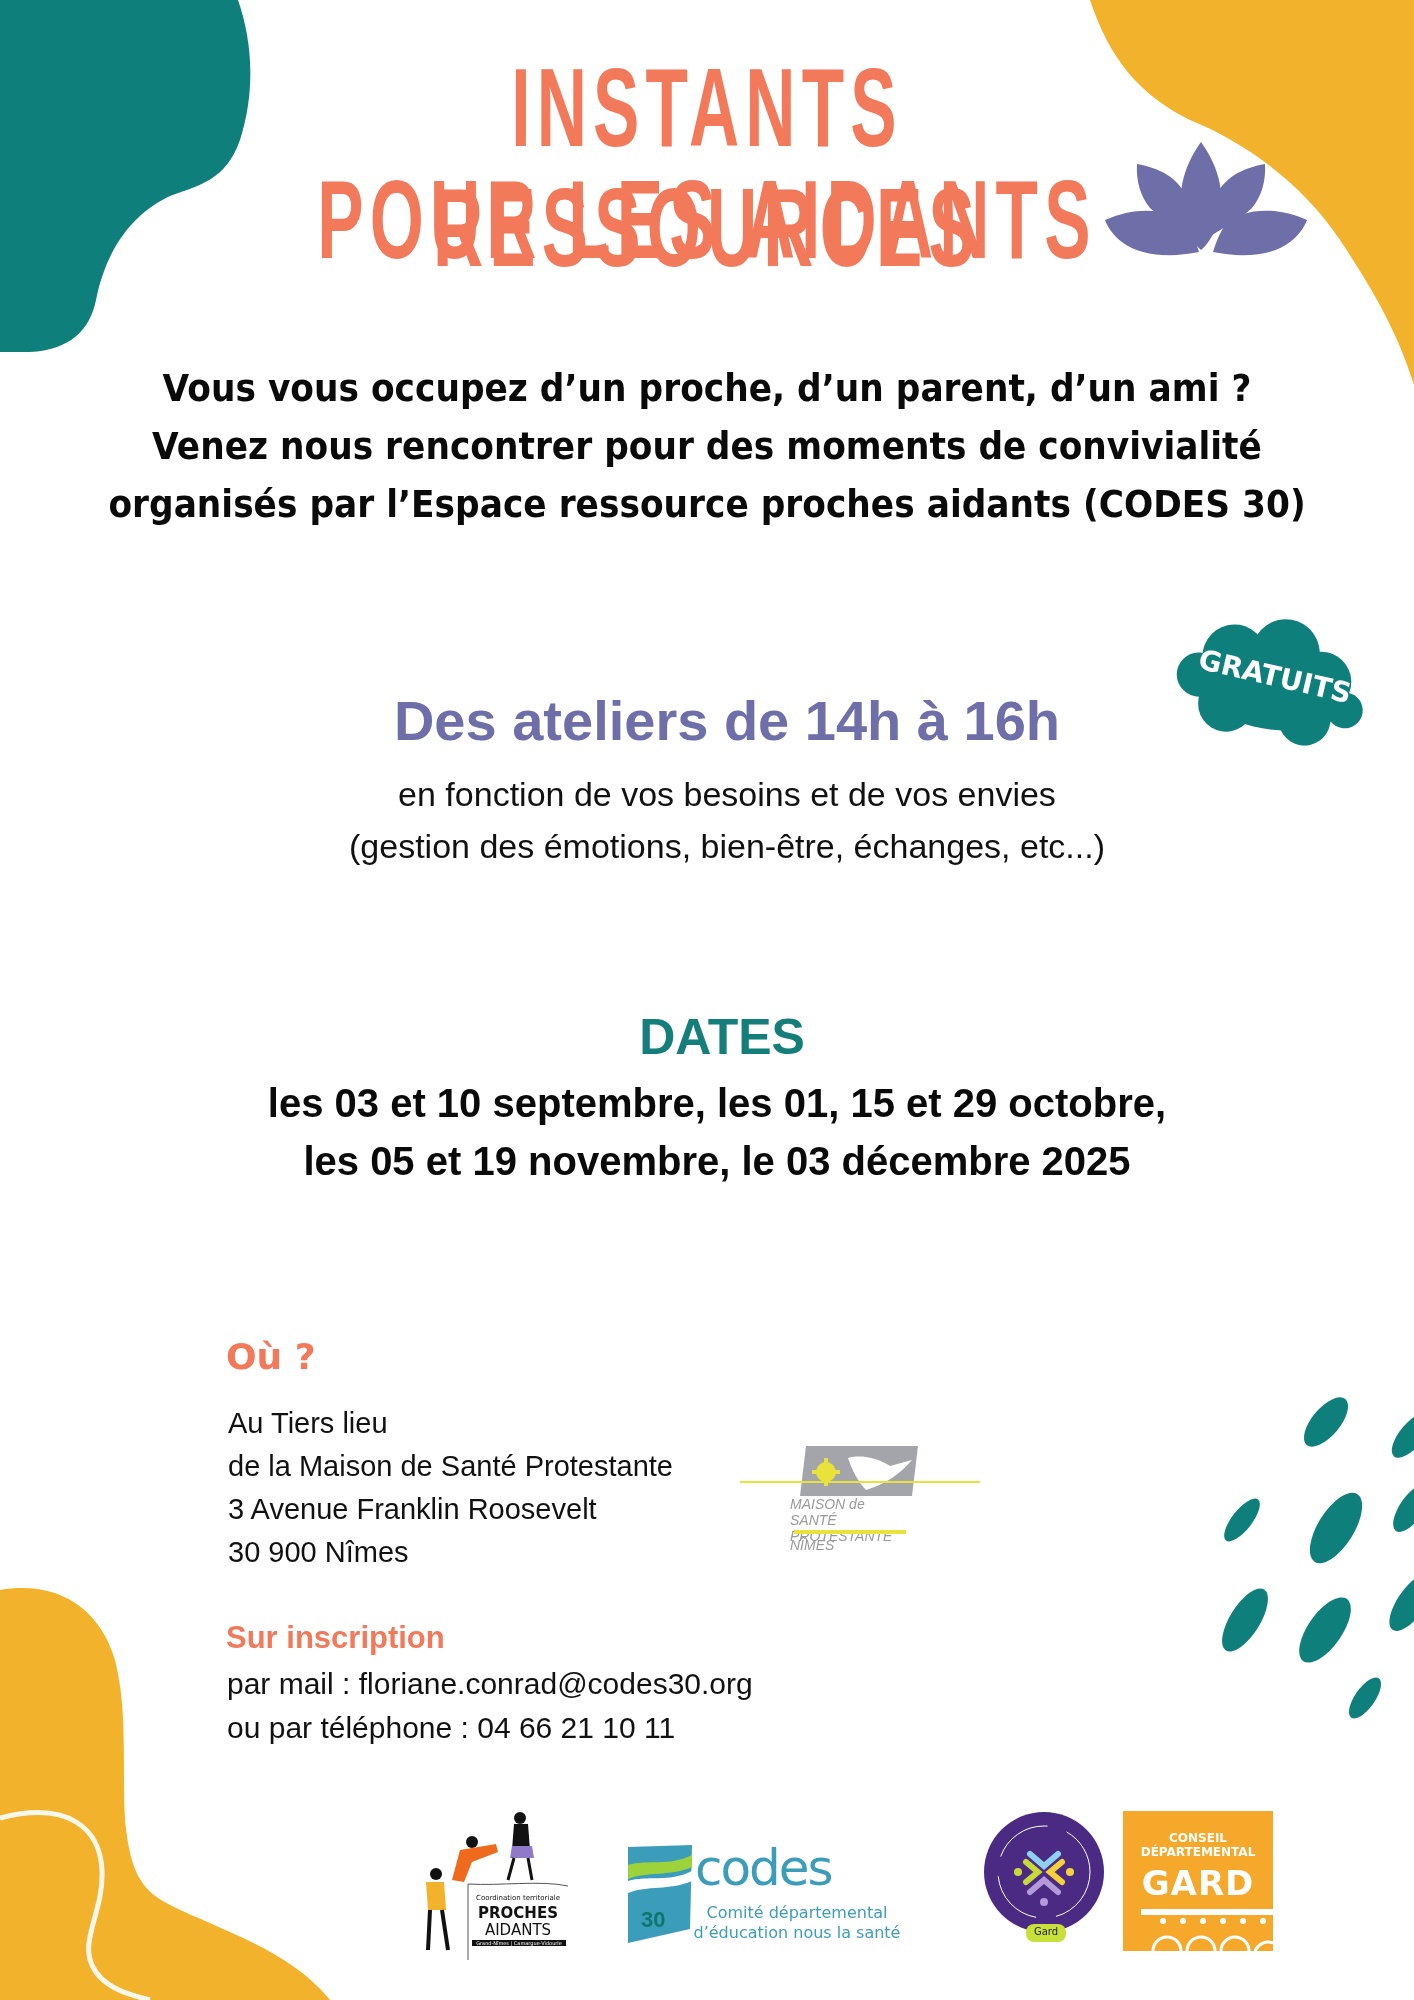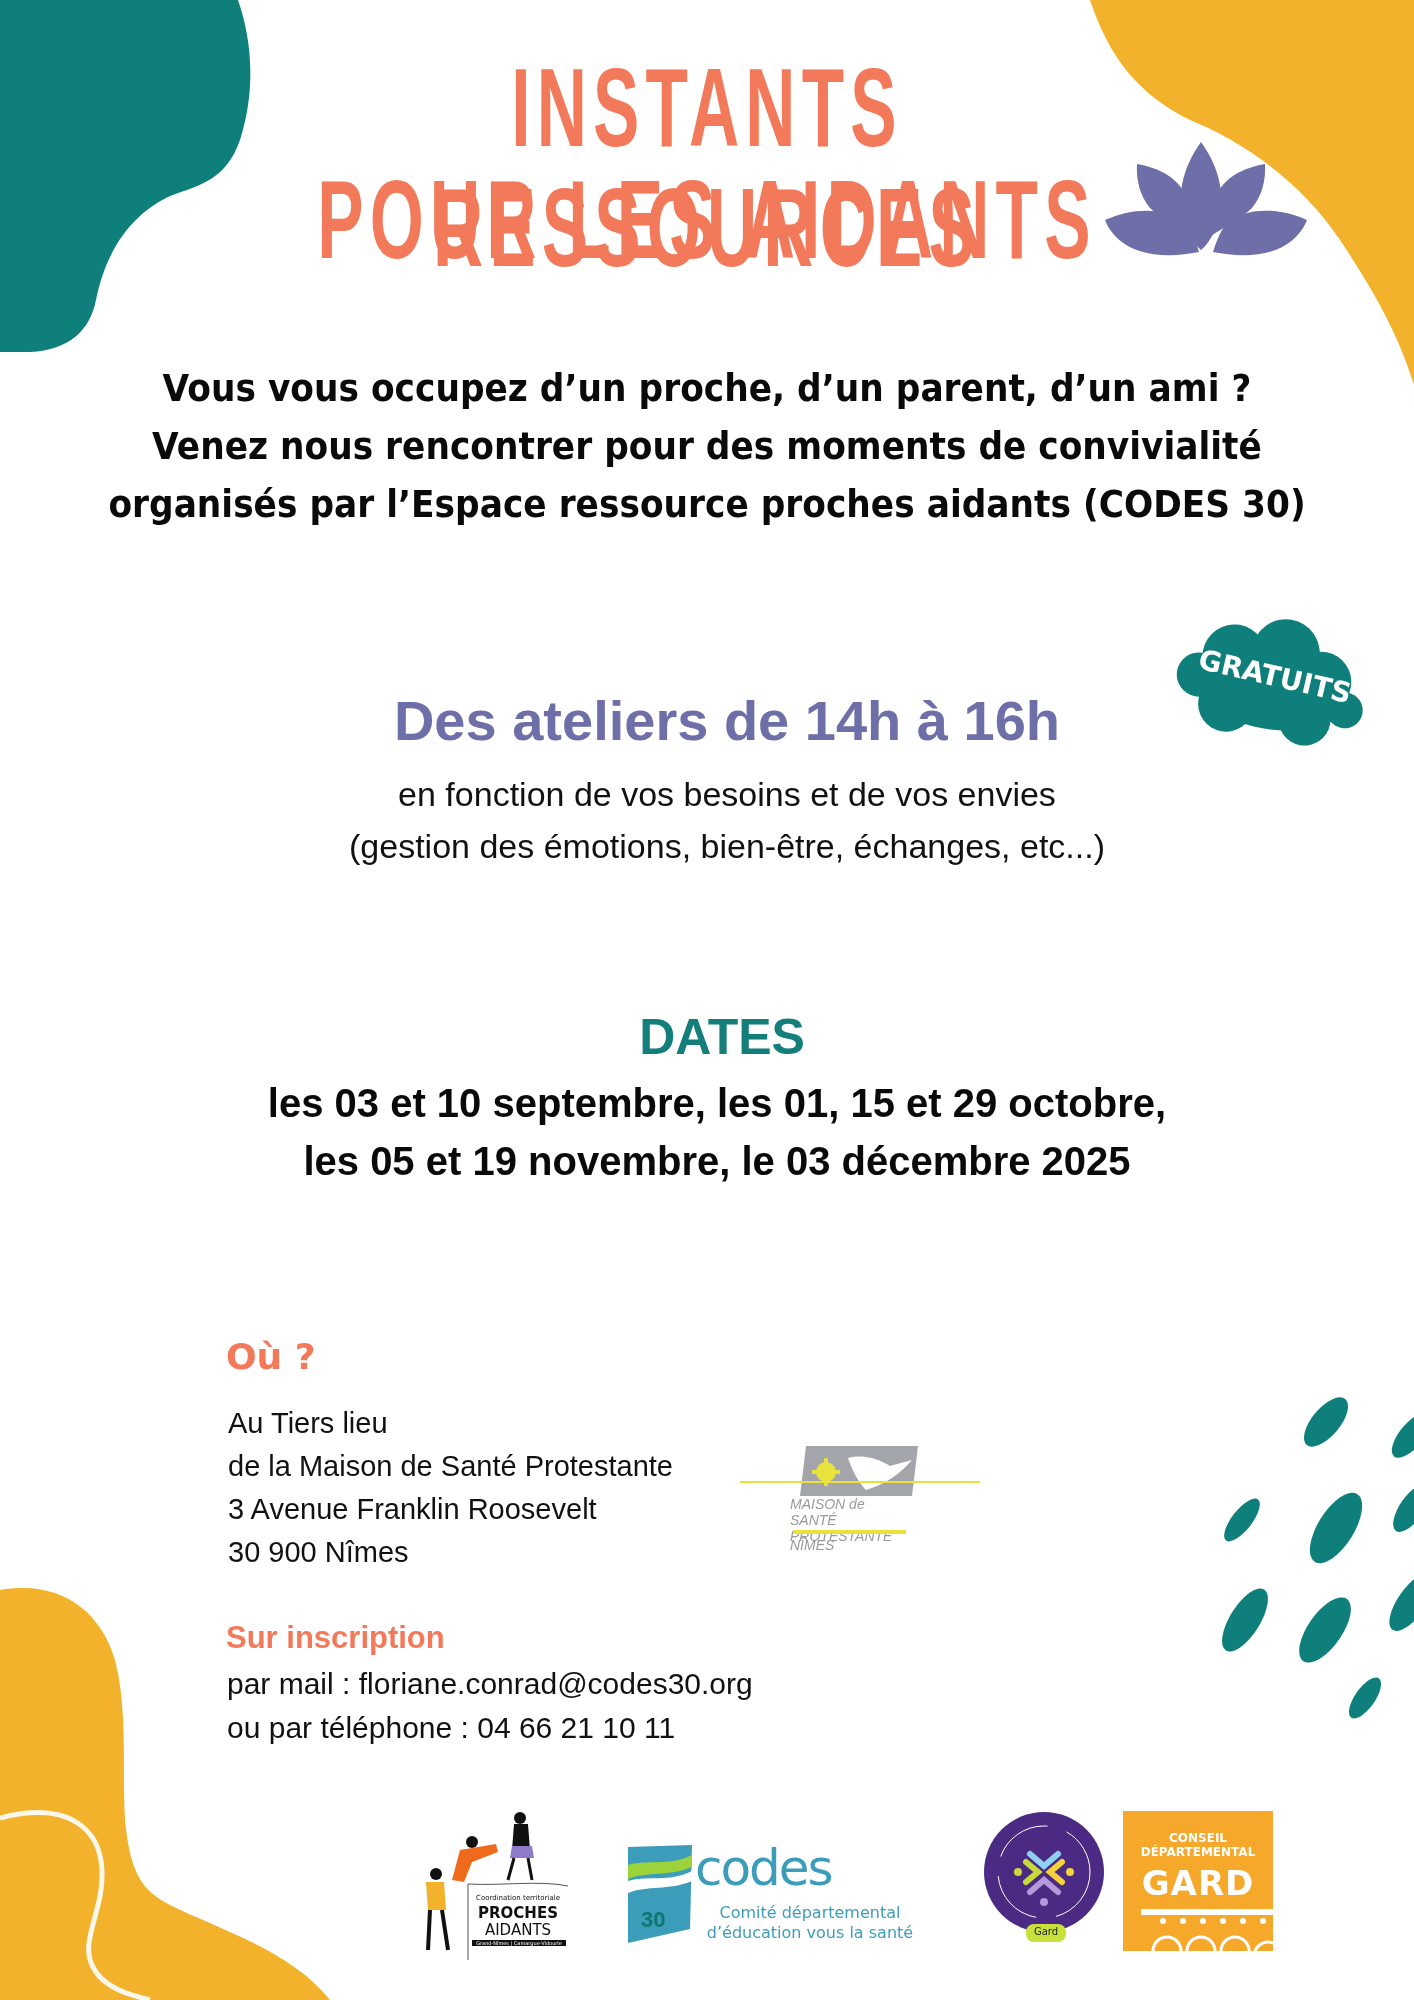--- a/index.html
+++ b/index.html
@@ -13,21 +13,21 @@
   .workshop-sub { left: 0; width: 1454px; top: 768px; text-align: center; font-size: 34px; line-height: 52px; color: #111; }
   .dates-h { left: 0; width: 1444px; top: 1008px; text-align: center; font-weight: bold; font-size: 50px; color: #137e7a; }
   .dates-body { left: 0; width: 1434px; top: 1074px; text-align: center; font-weight: bold; font-size: 40px; line-height: 58px; color: #0a0a0a; }
   .where-h { left: 226px; top: 1336px; font-family: "DejaVu Sans", sans-serif; font-weight: bold; font-size: 36px; color: #f2795a; }
   .where-body { left: 228px; top: 1402px; font-size: 29px; line-height: 43px; color: #111; }
   .insc-h { left: 226px; top: 1620px; font-weight: bold; font-size: 31px; color: #f2795a; }
   .insc-body { left: 227px; top: 1662px; font-size: 30px; line-height: 44px; color: #111; }
   .gratuits-label { left: 1190px; top: 660px; width: 170px; text-align: center; color: #fff; font-family: "DejaVu Sans", sans-serif; font-weight: bold; font-size: 28px; transform: rotate(13deg); }
   .msp-text { text-align: left; color: #9a9a9a; font-style: italic; font-size: 14px; line-height: 16px; }
   .codes-word { color: #3c9dbb; font-family: "DejaVu Sans", sans-serif; font-size: 50px; line-height: 74px; letter-spacing: -2px; }
-  .codes-sub { color: #3c9dbb; font-family: "DejaVu Sans", sans-serif; font-size: 16px; line-height: 20px; text-align: center; padding-left: 13px; }
+  .codes-sub { color: #3c9dbb; font-family: "DejaVu Sans", sans-serif; font-size: 16px; line-height: 20px; text-align: center; }
   .gard-small { color: #fff; font-family: "DejaVu Sans", sans-serif; font-weight: bold; font-size: 12px; line-height: 14px; text-align: center; }
   .gard-big { color: #fff; font-family: "DejaVu Sans", sans-serif; font-weight: bold; font-size: 34px; text-align: center; letter-spacing: 1px; }
   .pa-text { font-family: "DejaVu Sans", sans-serif; color: #111; text-align: center; }
 </style>
 </head>
 <body>
 
 <svg class="abs" style="left:0;top:0" width="260" height="360" viewBox="0 0 260 360">
   <path d="M0,0 L238,0 C252,40 256,90 240,140 C226,180 200,185 170,196 C140,210 108,240 96,300 C90,330 70,350 30,352 L0,352 Z" fill="#0f7f7b"></path>
 </svg>
@@ -156,21 +156,21 @@
 <div class="abs" style="left:625px;top:1835px;width:280px;height:110px;">
   <svg class="abs" style="left:3px;top:10px" width="64" height="98" viewBox="0 0 64 98">
     <path d="M0,2 L64,0 L62,84 L0,98 Z" fill="#3c9dbb"></path>
     <path d="M0,20 C20,14 40,22 64,10 L64,22 C40,32 20,26 0,34 Z" fill="#9cd23a"></path>
     <path d="M0,36 C20,30 40,38 64,26 L64,36 C40,46 20,40 0,48 Z" fill="#ffffff"></path>
   </svg>
   <div class="abs" style="left:16px;top:72px;color:#0f766e;font-family:Liberation Sans, sans-serif;font-weight:bold;font-size:22px;">30</div>
   <div class="abs codes-word" style="left:70px;top:-4px;">codes</div>
   <div class="abs codes-sub" style="left:66px;top:68px;width:212px;">
     <div>Comité départemental</div>
-    <div>d’éducation vous la santé</div>
+    <div>d’éducation nous la santé</div>
   </div>
 </div>
 
 <div class="abs" style="left:982px;top:1810px;width:124px;height:140px;">
   <svg class="abs" style="left:0;top:0" width="124" height="140" viewBox="0 0 124 140">
     <circle cx="62" cy="62" r="60" fill="#4b2a84"></circle>
     <circle cx="62" cy="62" r="46" fill="none" stroke="#ffffff" stroke-width="1" stroke-dasharray="60 20"></circle>
     <path d="M48,44 L62,56 L76,44" fill="none" stroke="#8fd0f0" stroke-width="6" stroke-linecap="round"></path>
     <path d="M44,52 L56,62 L44,72" fill="none" stroke="#c8d93a" stroke-width="6" stroke-linecap="round"></path>
     <path d="M80,52 L68,62 L80,72" fill="none" stroke="#f5d23a" stroke-width="6" stroke-linecap="round"></path>

